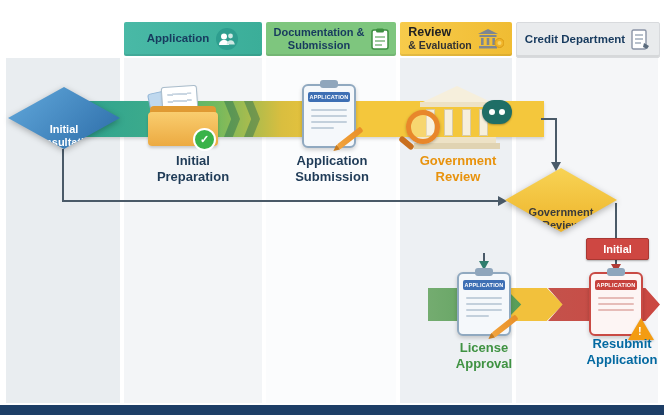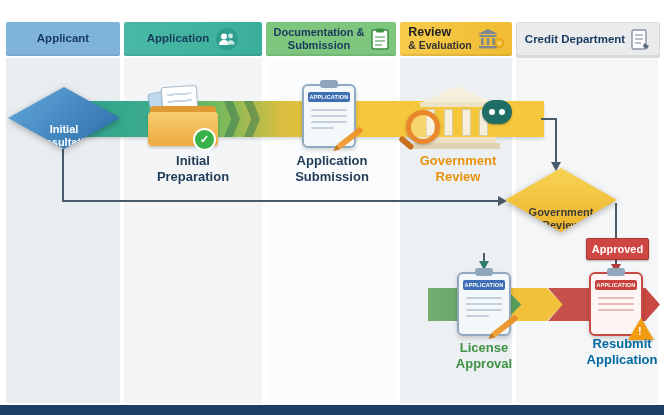--- a/index.html
+++ b/index.html
@@ -136,23 +136,20 @@
 <body>
 
 <div class="canvas">
 
   <div class="lb lb1"></div>
   <div class="lb lb2"></div>
   <div class="lb lb3"></div>
   <div class="lb lb4"></div>
   <div class="lb lb5"></div>
 
-  <div class="lh lh1">
-    <span>Applicant</span>
-  </div>
   <div class="lh lh2">
     <span>Application</span>
     <svg class="hicon" width="24" height="24" viewBox="0 0 24 24">
       <circle cx="12" cy="12" r="11" fill="#2E9E8F"></circle>
       <circle cx="9" cy="9.5" r="3" fill="#fff"></circle>
       <path d="M4 18c0-3 2.2-5 5-5s5 2 5 5z" fill="#fff"></path>
       <circle cx="15.5" cy="9" r="2.4" fill="#CFE9E4"></circle>
       <path d="M11.5 17.5c.3-2.6 2-4.3 4.3-4.3 2 0 3.6 1.4 4 4.3z" fill="#CFE9E4"></path>
     </svg>
   </div>
@@ -253,21 +250,21 @@
       </div>
   </div>
   <div class="slabel lbl-govrev">Government Review</div>
 
   <div class="diamond d-gold">
     <div class="d-shape">
       <span>Government Review</span>
     </div>
   </div>
 
-  <div class="badge badge-rejected">Approved</div>
+  <div class="badge badge-rejected">Initial</div>
 
   <div class="band-bottom bb-green"></div>
   <div class="band-bottom bb-yellow"></div>
   <div class="band-bottom bb-red"></div>
 
   <div class="clipboard clip-lic">
     <div class="cb-board"></div>
     <div class="cb-clip"></div>
     <div class="cb-header">APPLICATION</div>
     <div class="cb-line cb-l1"></div>

